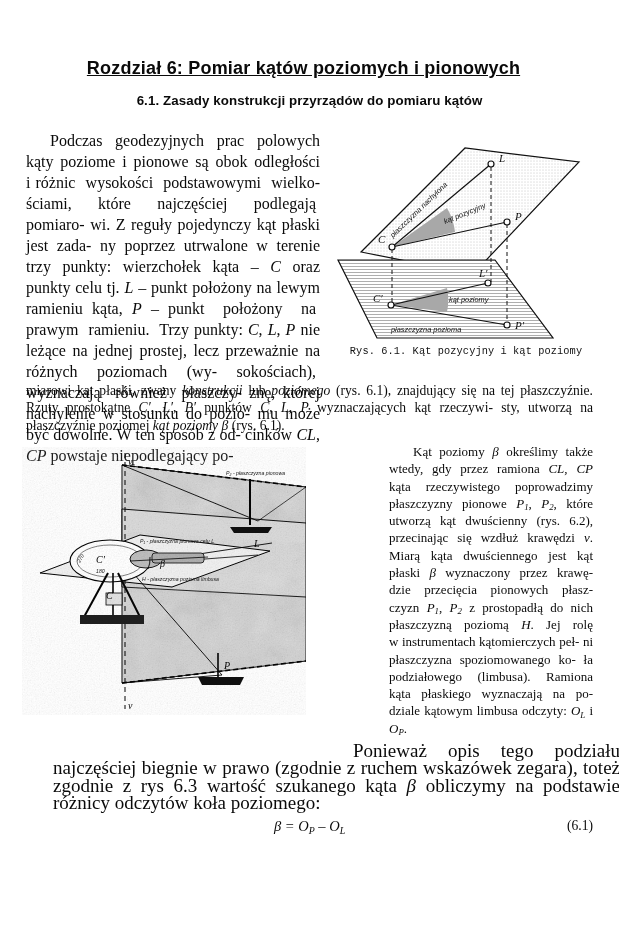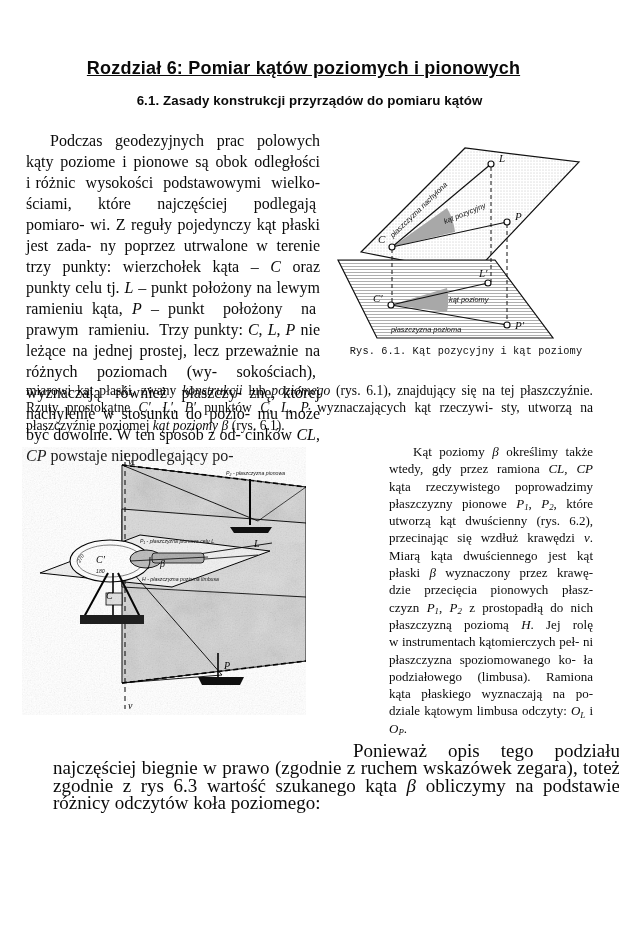--- a/index.html
+++ b/index.html
@@ -290,14 +290,20 @@
       <rect class="noise" width="284" height="268" filter="url(#grain)"></rect>
     </svg>
   </div>
 
   <div class="bottom-par">
     <span class="indent" style="width:300px"></span>Ponieważ&nbsp; opis&nbsp; tego&nbsp; podziału
     najczęściej biegnie w prawo (zgodnie z ruchem wskazówek zegara), toteż zgodnie z rys
     6.3 wartość szukanego kąta <span class="beta">β</span> obliczymy na podstawie różnicy odczytów koła poziomego:
   </div>
 
+  <div class="formula-row">
+    <span class="formula-eq">
+      <span class="beta">β</span> = <span class="mi">O<sub>P</sub></span> – <span class="mi">O<sub>L</sub></span>
+    </span>
+    <span class="formula-num">(6.1)</span>
+  </div>
 
 </div>
 
 </body></html>

